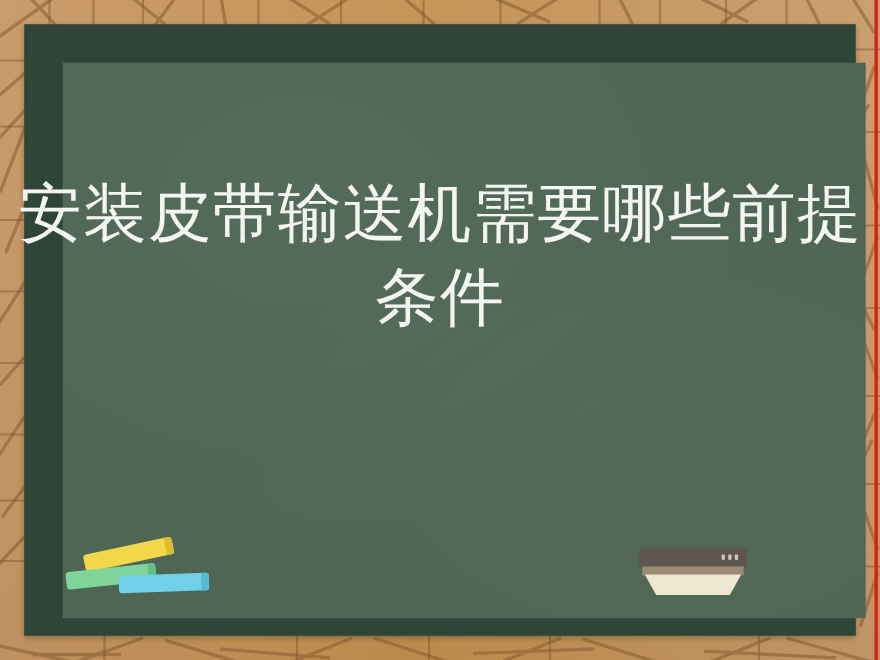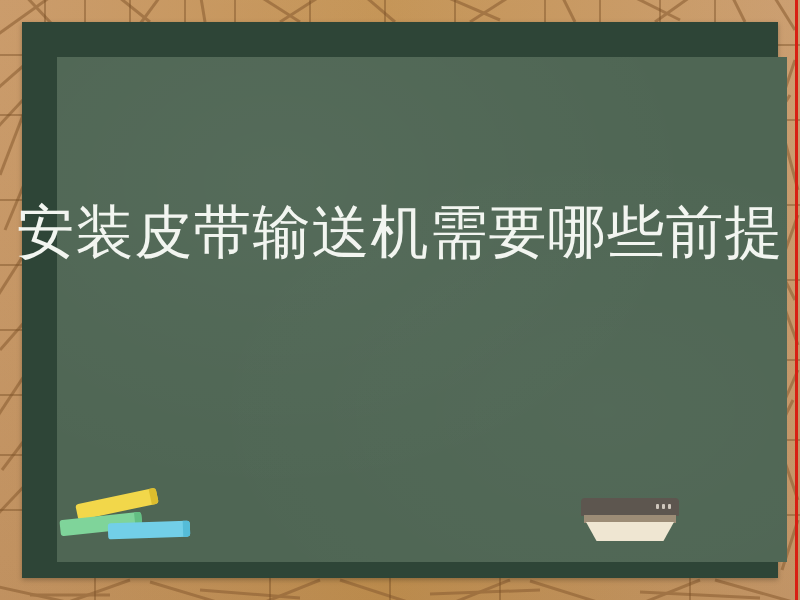--- a/index.html
+++ b/index.html
@@ -240,20 +240,21 @@
   </svg>
 
   <div id="red-edge"></div>
 
   <div id="board-frame">
     <div id="board-surface"></div>
   </div>
 
   <div id="title-block">
     <div class="title-line">安装皮带输送机需要哪些前提</div>
+    <div class="title-line">条件</div>
   </div>
 
   <div id="chalk-group">
     <div class="chalk" id="chalk-yellow">
       <span class="cap"></span>
     </div>
     <div class="chalk" id="chalk-green">
       <span class="cap"></span>
     </div>
     <div class="chalk" id="chalk-blue">

